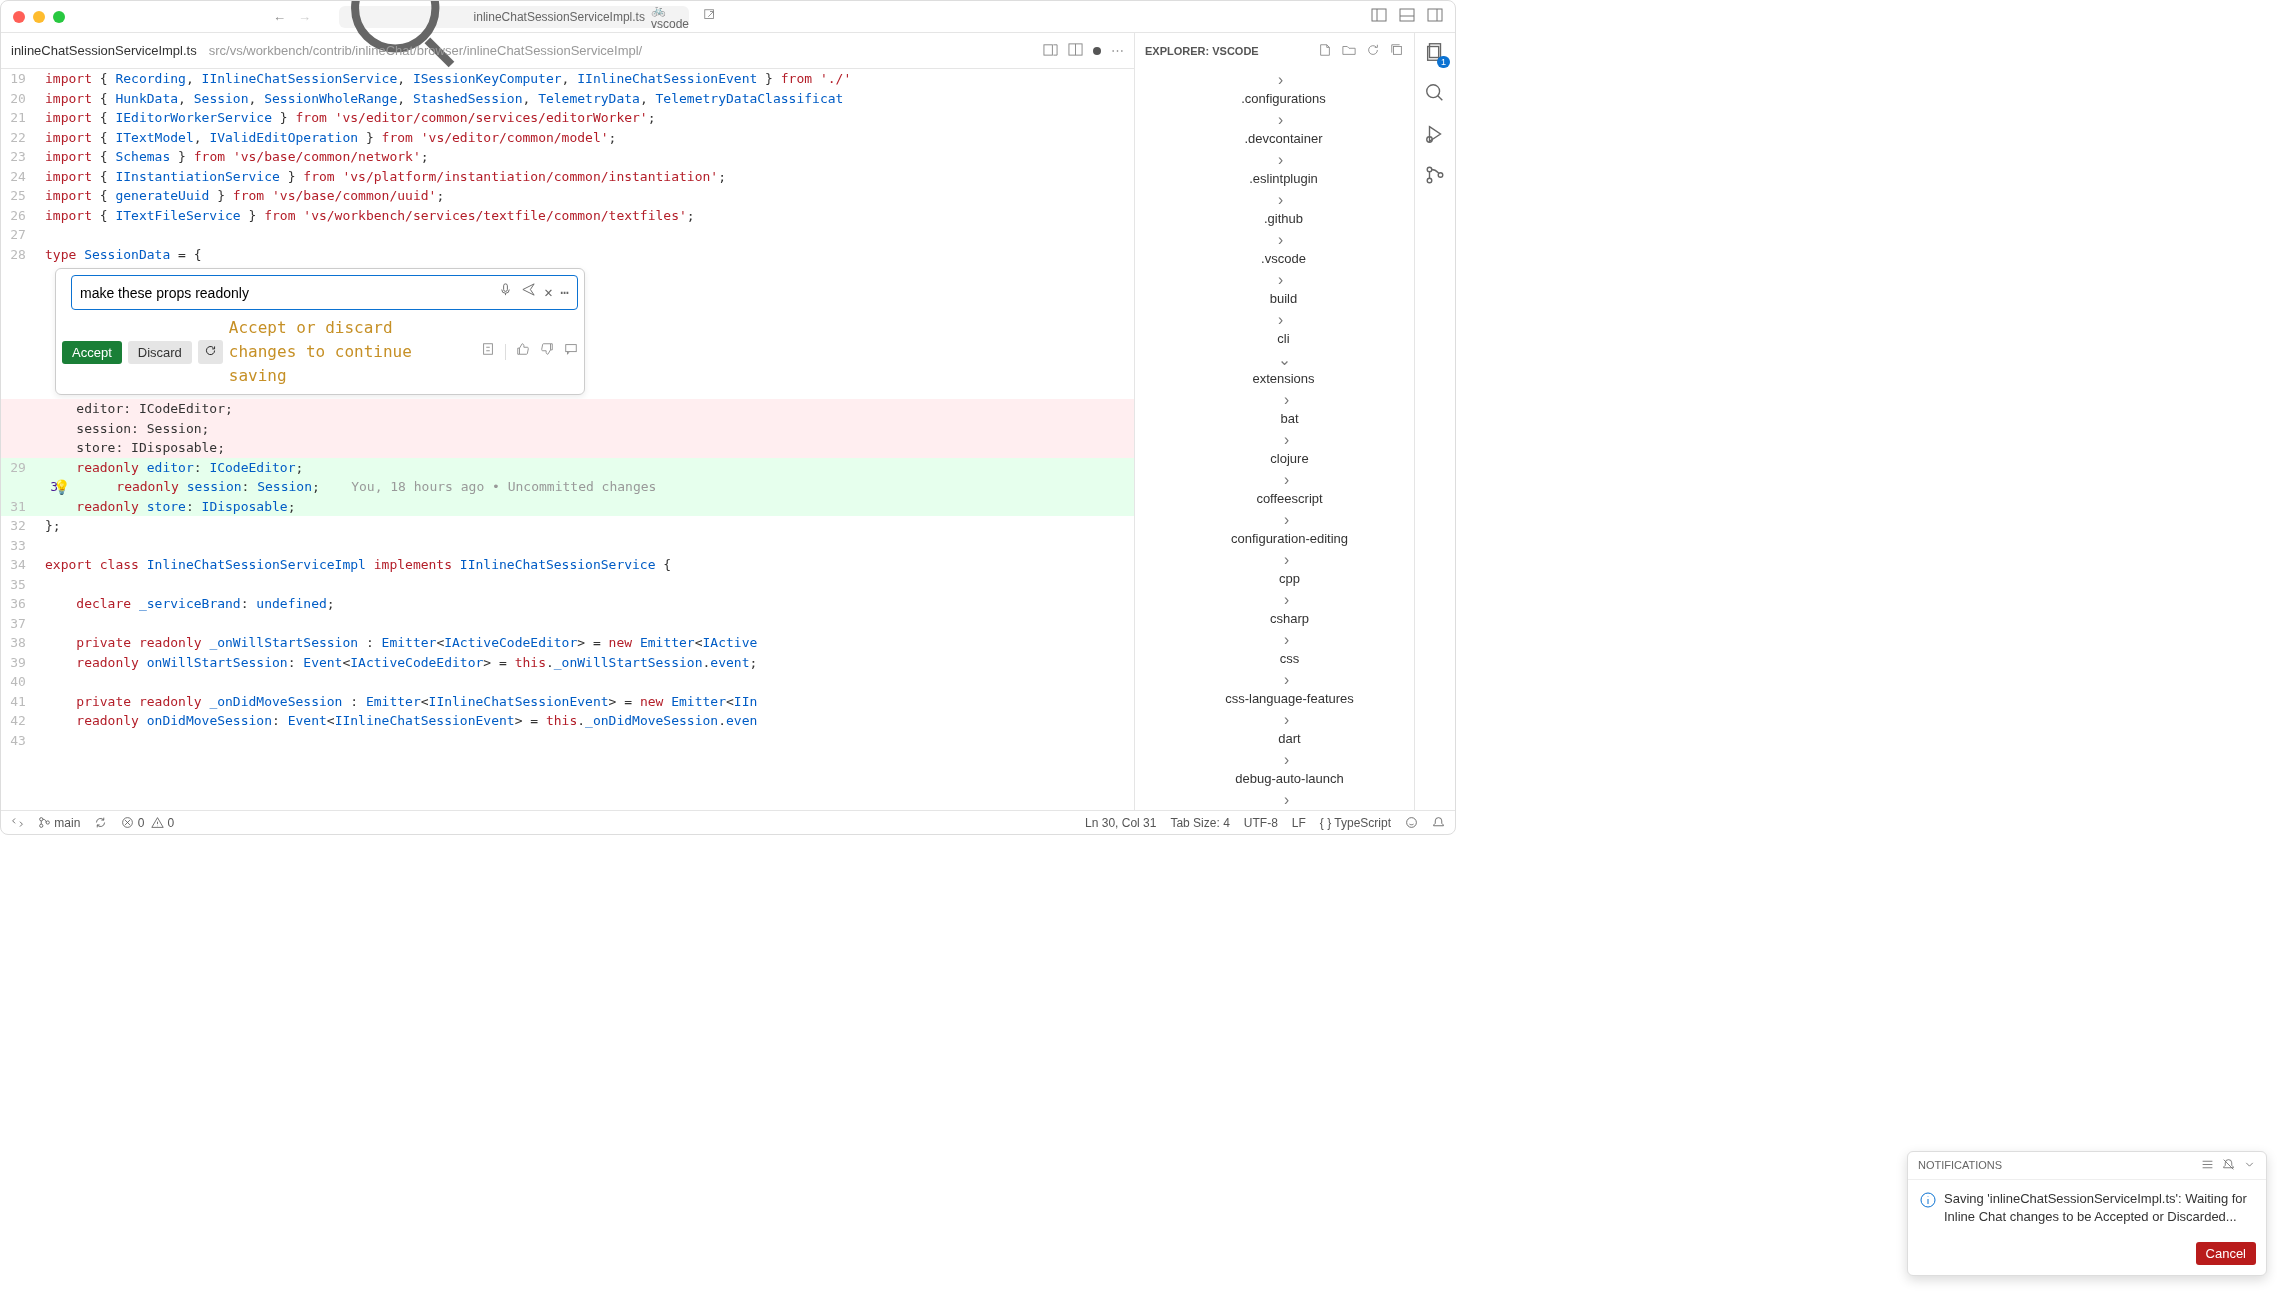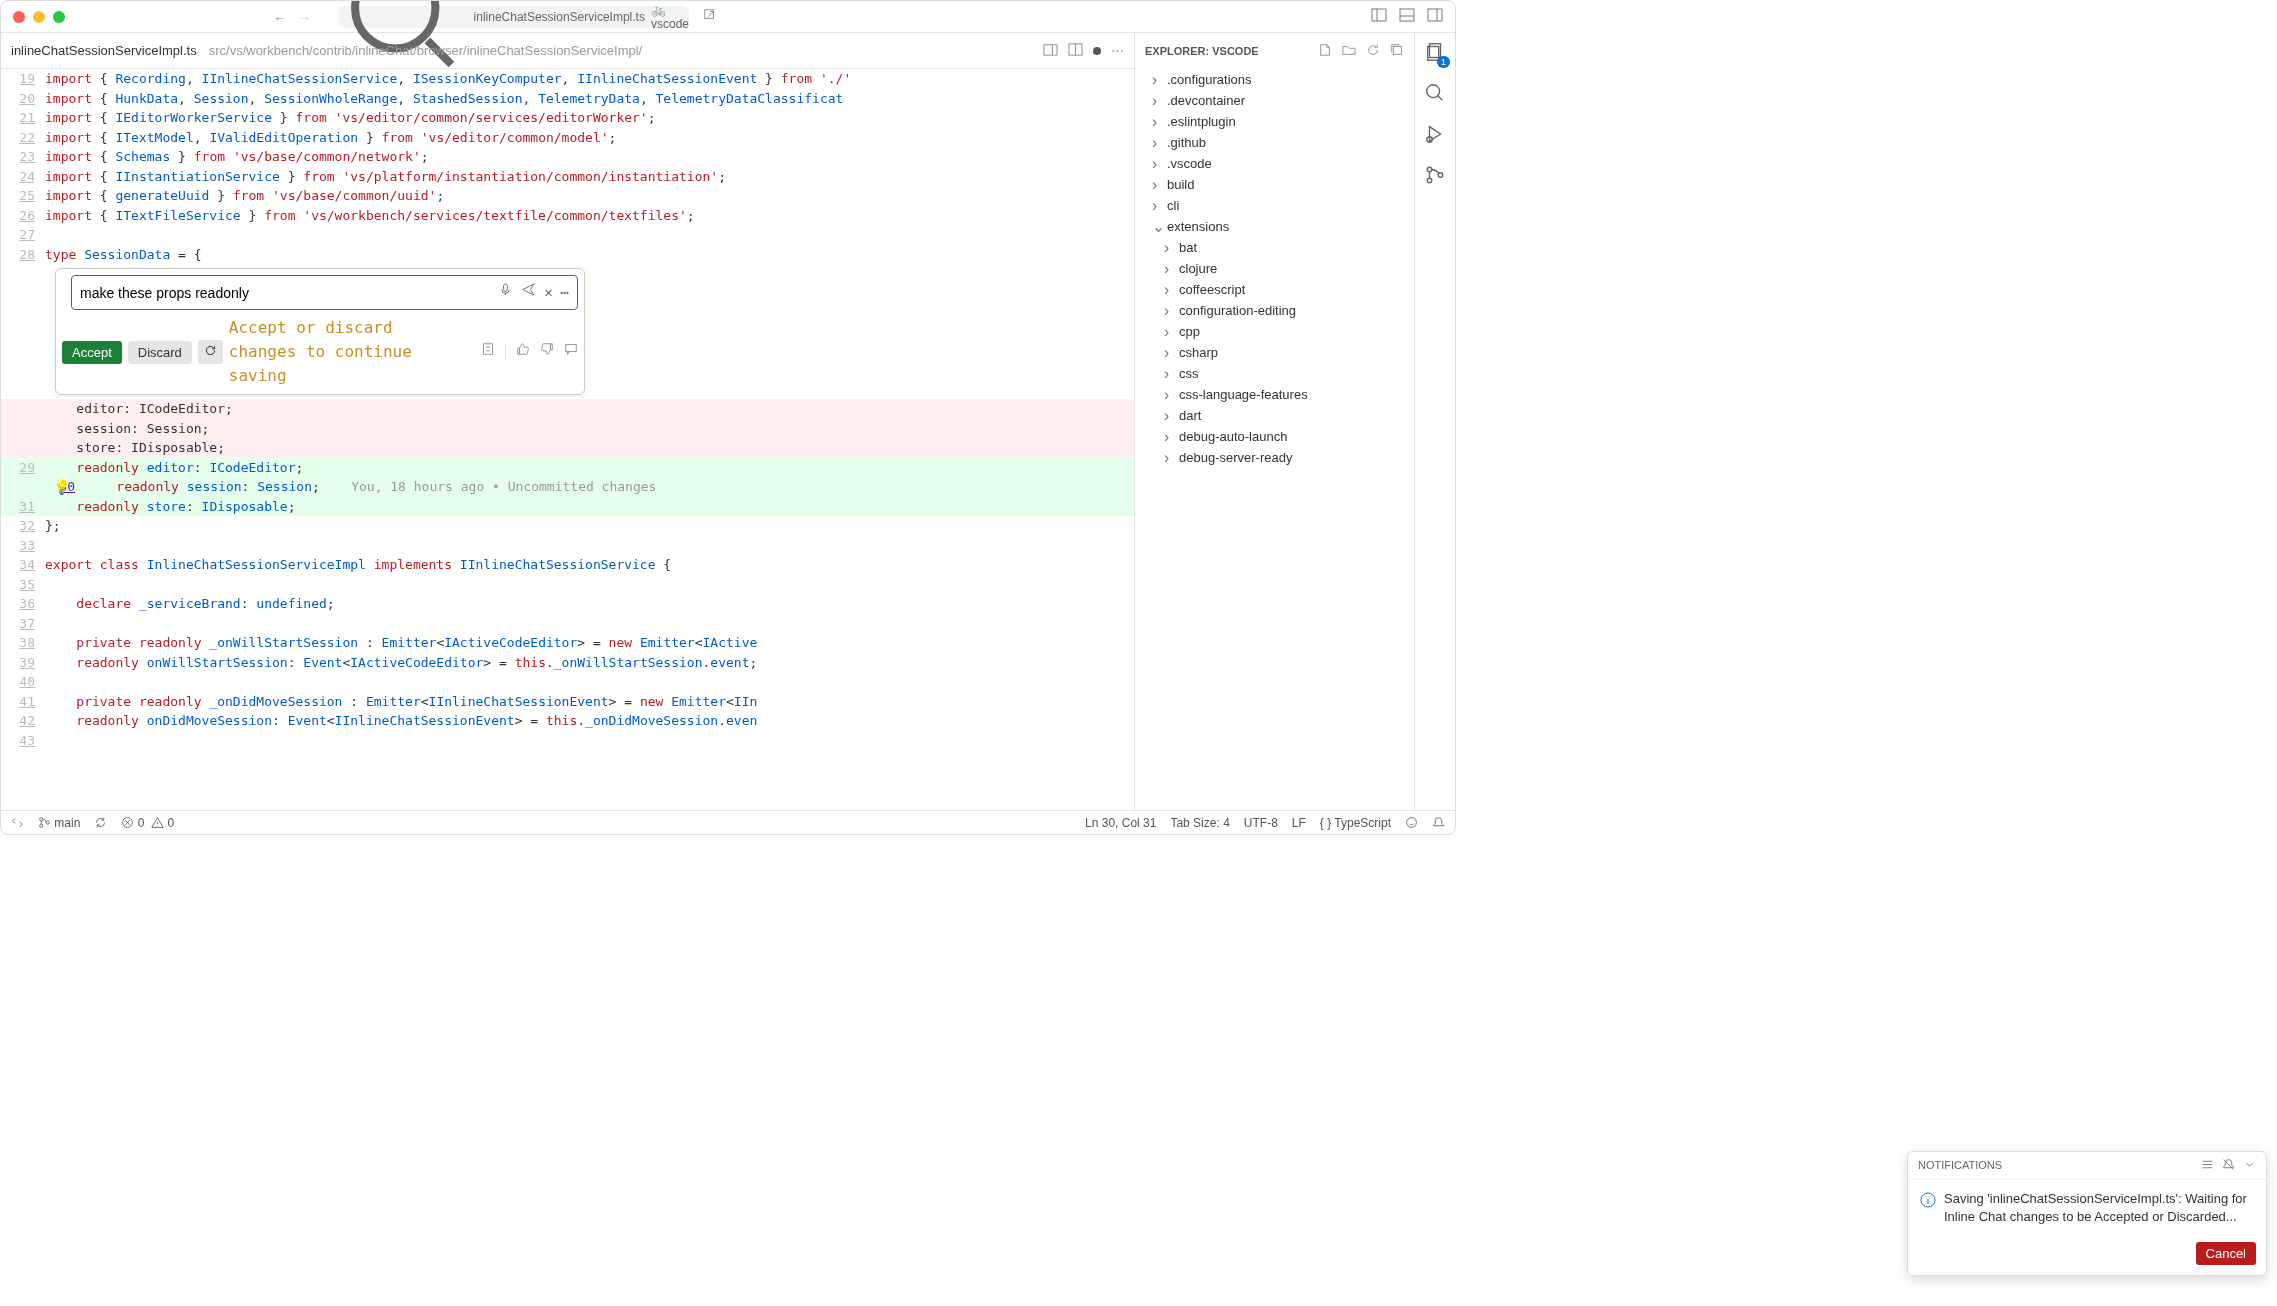--- a/index.html
+++ b/index.html
@@ -71,26 +71,25 @@
   flex: 1;
   overflow: hidden;
   font-family: "SF Mono", Menlo, Consolas, monospace;
   font-size: 13px;
   line-height: 1.5;
   position: relative;
 }
 .code-line { display: flex; }
 .gutter {
   width: 44px;
-  text-align: right;
+  text-align: center;
   padding-right: 10px;
   color: #bbb;
   user-select: none;
   flex-shrink: 0;
-  text-decoration: underline;
 }
 .gutter.active { color: #4c1d95; margin-left: 40px; }
 .code-content { white-space: pre; flex: 1; overflow: hidden; }
 .kw { color: #b31d28; }
 .cl { color: #005cc5; }
 .st { color: #b31d28; }
 .id { color: #005cc5; }
 
 .diff-del { background: #ffeef0; }
 .diff-add { background: #e6ffed; }
@@ -161,20 +160,21 @@
 }
 .explorer-header .actions { margin-left: auto; display: flex; gap: 10px; color: #888; }
 .explorer-header .actions svg { width: 14px; height: 14px; }
 .tree { flex: 1; overflow: auto; font-size: 13px; }
 .tree-item {
   display: flex;
   align-items: center;
   padding: 3px 0 3px 18px;
   gap: 4px;
   cursor: pointer;
+  flex-direction: column;
 }
 .tree-item.l2 { padding-left: 30px; }
 
 .activitybar {
   width: 40px;
   display: flex;
   flex-direction: column;
   align-items: center;
   padding-top: 8px;
   gap: 16px;

